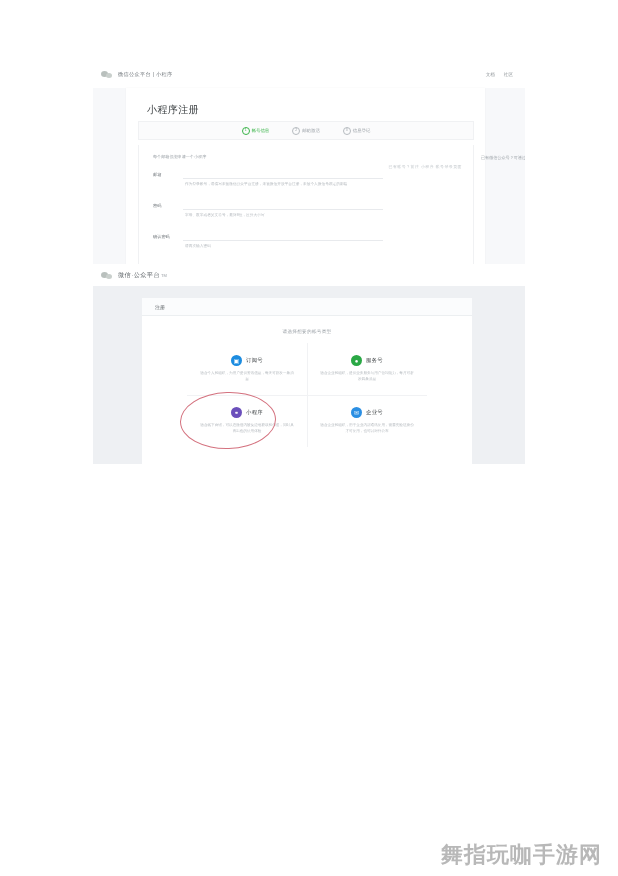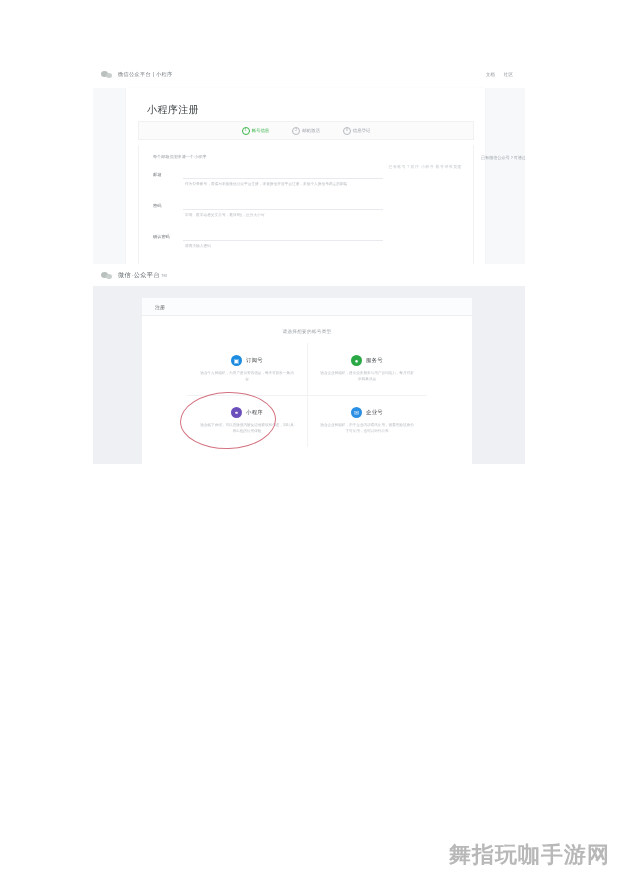--- a/index.html
+++ b/index.html
@@ -126,21 +126,21 @@
     margin-top:5px;width:96px;text-align:center;
     font-size:3.6px;color:#b4b9be;line-height:1.6;
   }
   .redring{
     position:absolute;left:38px;top:94px;width:94px;height:55px;
     border:1px solid #d4727f;border-radius:50%;
     transform:rotate(-2deg);pointer-events:none;
   }
 
   .watermark{
-    position:absolute;right:8px;bottom:6px;
+    position:absolute;right:16px;bottom:6px;
     font-size:22px;font-weight:bold;color:#b8b8b8;
     letter-spacing:1px;font-family:Liberation Sans, sans-serif;
   }
 </style>
 </head>
 <body>
 
 <div class="shot1">
 
   <div class="s1-header">

